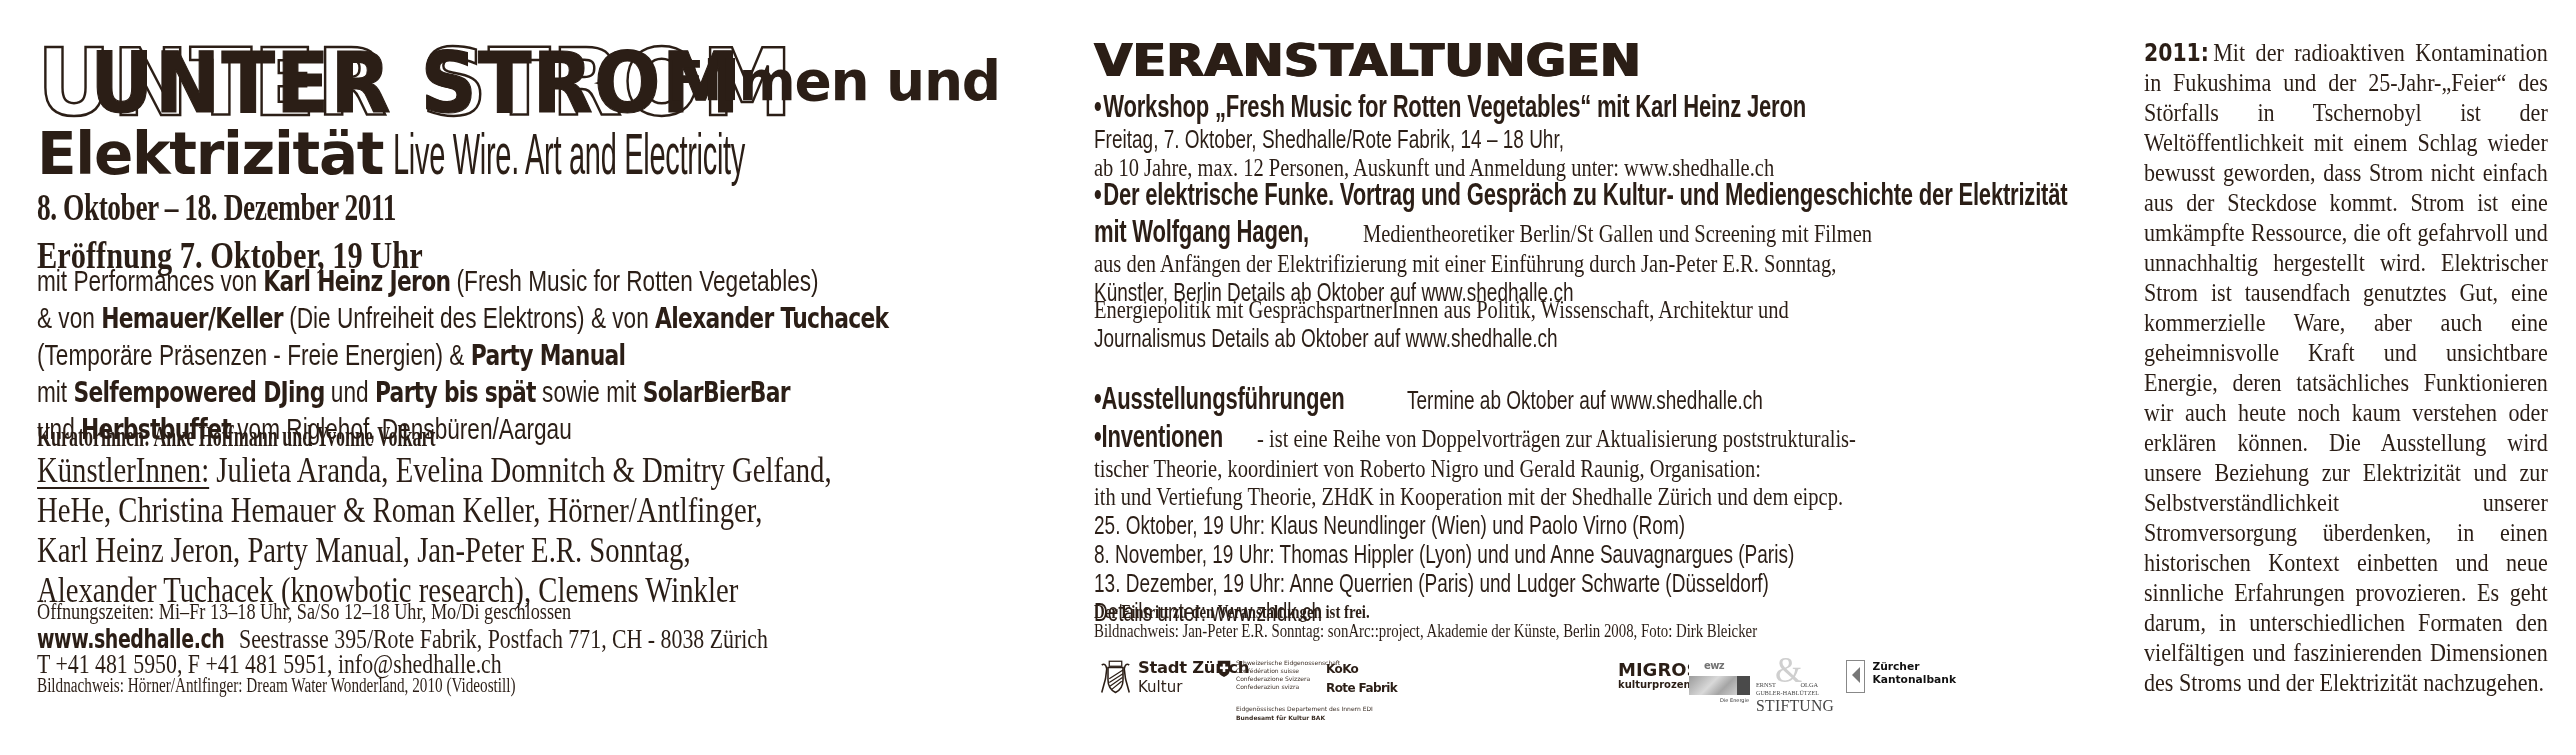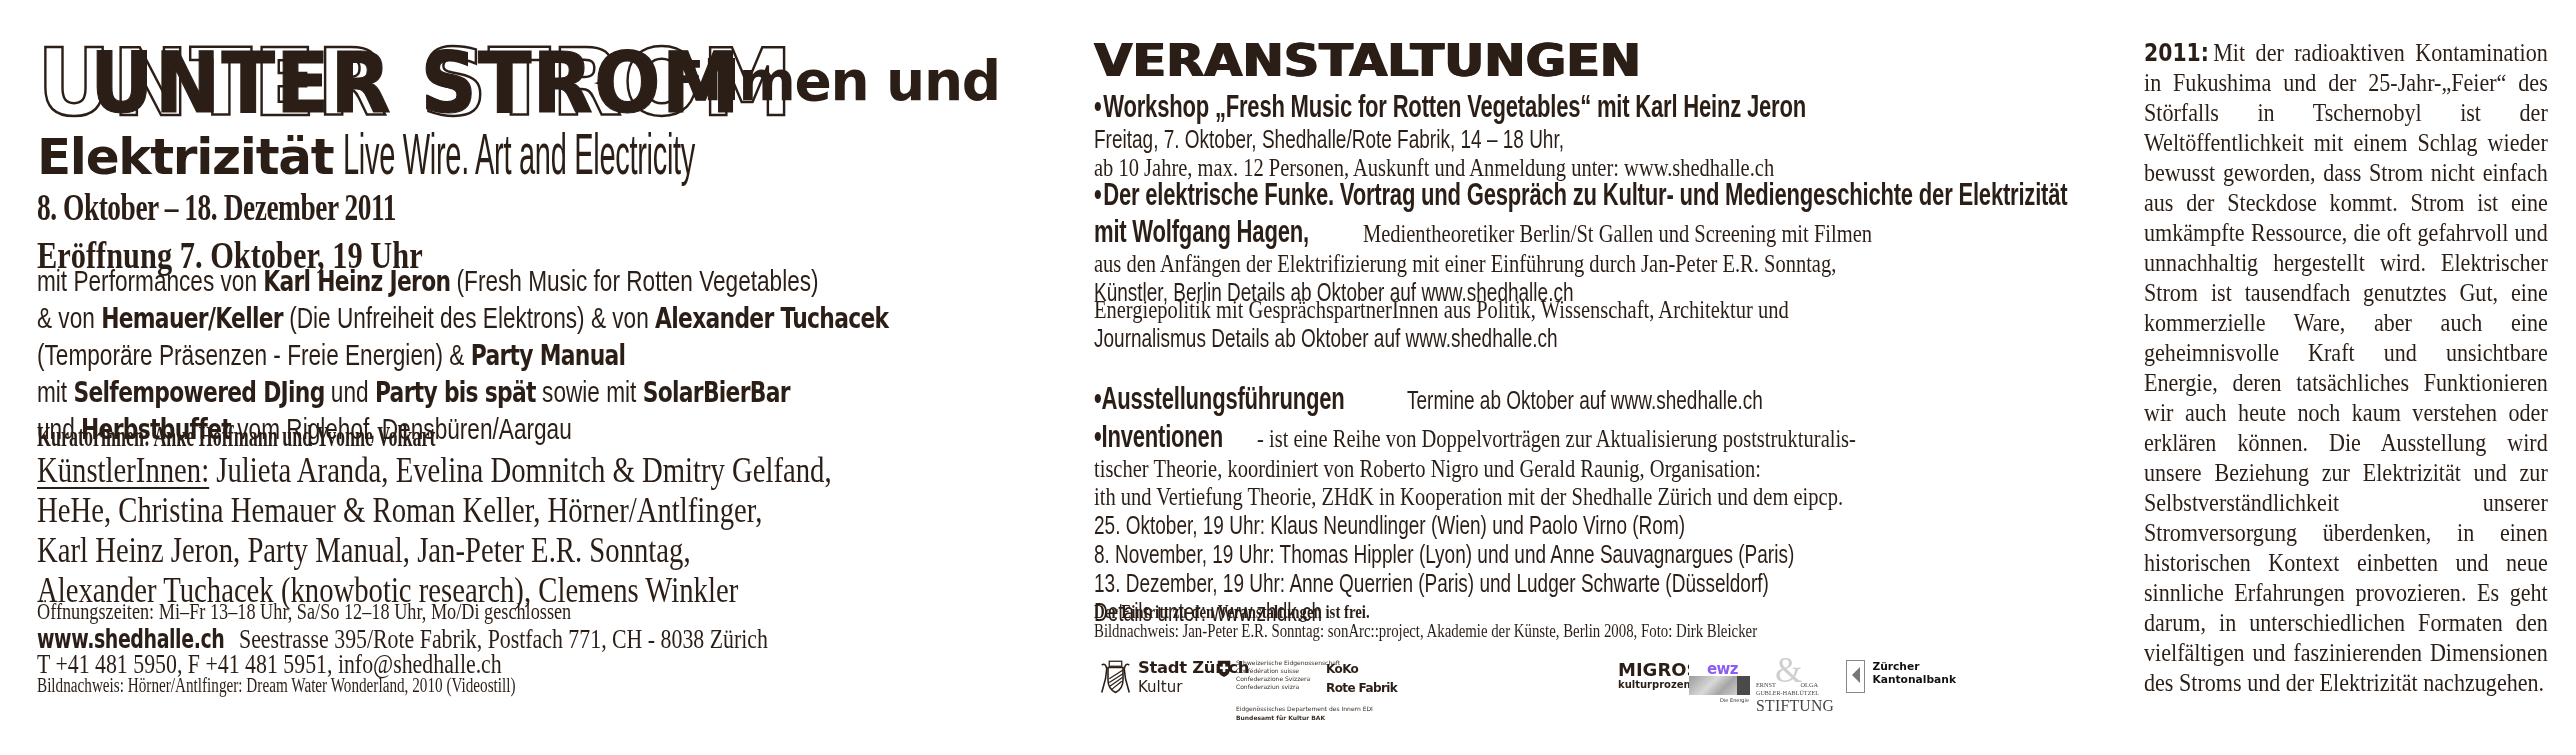--- a/index.html
+++ b/index.html
@@ -15,21 +15,21 @@
     text-shadow: 0 0 0 #2b1e16;
     transform: scaleX(0.98); transform-origin: left;
     position: relative;
   }
   .unter-strom .inner {
     position: absolute; left: 0; top: 0; color: transparent;
     -webkit-text-stroke: 1.3px #2b1e16; transform: scale(0.86, 0.9); transform-origin: 50% 55%;
   }
   .kunst-und { position: absolute; left: 630px; top: 49px; font-family: "DejaVu Sans", sans-serif; font-weight: bold; font-size: 55px; letter-spacing: -1.3px; }
   .elektrizitaet-row { position: absolute; top: 120px; left: 0; white-space: nowrap; }
-  .elektrizitaet { font-family: "DejaVu Sans", sans-serif; font-weight: bold; font-size: 50px; letter-spacing: -1.3px; vertical-align: baseline; }
+  .elektrizitaet { font-family: "DejaVu Sans", sans-serif; font-weight: bold; font-size: 58px; letter-spacing: -1.3px; vertical-align: baseline; }
   .livewire { font-family: "Liberation Sans", sans-serif; font-size: 58px; display: inline-block; transform: scaleX(0.5); transform-origin: left; margin-left: 10px; letter-spacing: -0.6px; }
   .dates { position: absolute; top: 186px; left: 0; font-family: "Liberation Serif", serif; font-weight: bold; font-size: 37px; transform: scaleX(0.74); transform-origin: left; white-space: nowrap; letter-spacing: -0.6px; }
 
   .opening-title { position: absolute; top: 233px; left: 0; font-family: "Liberation Serif", serif; font-weight: bold; font-size: 38px; transform: scaleX(0.8); transform-origin: left; white-space: nowrap; }
   .opening-text { position: absolute; top: 263px; left: 0; width: 1133px; font-family: "Liberation Sans", sans-serif; font-size: 29px; line-height: 36px; transform: scaleX(0.78); transform-origin: left; }
   .opening-text .line { white-space: nowrap; font-weight: 300; }
   .opening-text b { font-family: "DejaVu Sans", sans-serif; font-weight: bold; font-size: 28px; letter-spacing: -0.9px; }
 
   .curators { position: absolute; top: 420px; left: 0; font-family: "Liberation Serif", serif; font-weight: bold; font-size: 29px; transform: scaleX(0.62); transform-origin: left; white-space: nowrap; }
   .artists { position: absolute; top: 451px; left: 0; font-family: "Liberation Serif", serif; font-size: 35px; line-height: 40px; transform: scaleX(0.82); transform-origin: left; width: 1165px; }
@@ -67,21 +67,21 @@
   .logo-zurich .t2 { position: absolute; left: 39px; top: 17.6px; font-family: "DejaVu Sans", sans-serif; font-size: 15px; white-space: nowrap; }
   .logo-swiss { left: 123px; width: 227px; }
   .logo-swiss .shield { position: absolute; left: 0; top: 0; width: 14px; height: 17.6px; }
   .logo-swiss .lines { position: absolute; left: 19px; top: -1.3px; font-family: "DejaVu Sans", sans-serif; font-size: 6px; line-height: 8.2px; white-space: nowrap; color: #3a2d24; }
   .logo-swiss .edi { position: absolute; left: 19px; top: 45px; font-family: "DejaVu Sans", sans-serif; font-size: 6px; line-height: 8.8px; white-space: nowrap; color: #3a2d24; }
   .logo-koko { left: 232px; font-family: "DejaVu Sans", sans-serif; font-weight: bold; font-size: 12px; line-height: 19px; letter-spacing: -0.6px; white-space: nowrap; }
   .logo-migros { left: 524px; font-family: "DejaVu Sans", sans-serif; font-weight: bold; white-space: nowrap; }
   .logo-migros .m1 { font-size: 18px; letter-spacing: 0; line-height: 19px; display: block; }
   .logo-migros .m2 { font-size: 10px; display: block; margin-top: 0px; }
   .logo-ewz { left: 595px; top: 0; width: 60px; height: 44px; background: #fff; }
-  .logo-ewz .ewz-word { position: absolute; right: 11px; top: 0; font-family: "DejaVu Sans", sans-serif; font-weight: bold; font-size: 15px; color: #8b5cf6; letter-spacing: -0.6px; }
+  .logo-ewz .ewz-word { position: absolute; right: 25px; top: 0; font-family: "DejaVu Sans", sans-serif; font-weight: bold; font-size: 10px; color: #737373; letter-spacing: -0.6px; }
   .logo-ewz .band { position: absolute; left: 0; top: 16.4px; width: 48px; height: 19px; background: linear-gradient(135deg, #9a9a9a, #d9d9d9 45%, #a5a5a5 70%, #cfcfcf); }
   .logo-ewz .sq { position: absolute; left: 48px; top: 16.4px; width: 12.6px; height: 19px; background: #4a4a4a; }
   .logo-ewz .tag { position: absolute; right: 0; top: 37px; font-family: "DejaVu Sans", sans-serif; font-size: 5px; color: #333; white-space: nowrap; }
   .logo-gubler { left: 662px; width: 63px; height: 58px; }
   .logo-gubler .amp { position: absolute; left: 19px; top: -8.8px; font-family: "Liberation Serif", serif; font-size: 35px; color: #cfcfcf; }
   .logo-gubler .r1 { position: absolute; left: 0; top: 21.4px; width: 62px; font-family: "Liberation Serif", serif; font-size: 6.3px; color: #444; display: flex; justify-content: space-between; }
   .logo-gubler .r2 { position: absolute; left: 0; top: 30px; font-family: "Liberation Serif", serif; font-size: 6px; color: #444; white-space: nowrap; letter-spacing: 0.1px; }
   .logo-gubler .r3 { position: absolute; left: 0; top: 37px; font-family: "Liberation Serif", serif; font-size: 15.7px; color: #444; white-space: nowrap; letter-spacing: 0.3px; }
   .logo-zkb { left: 732px; width: 98px; height: 35px; margin-left: 20px; }
   .logo-zkb .box { position: absolute; left: 0; top: 0; width: 19px; height: 33px; border: 1.9px solid #888; box-sizing: border-box; }

